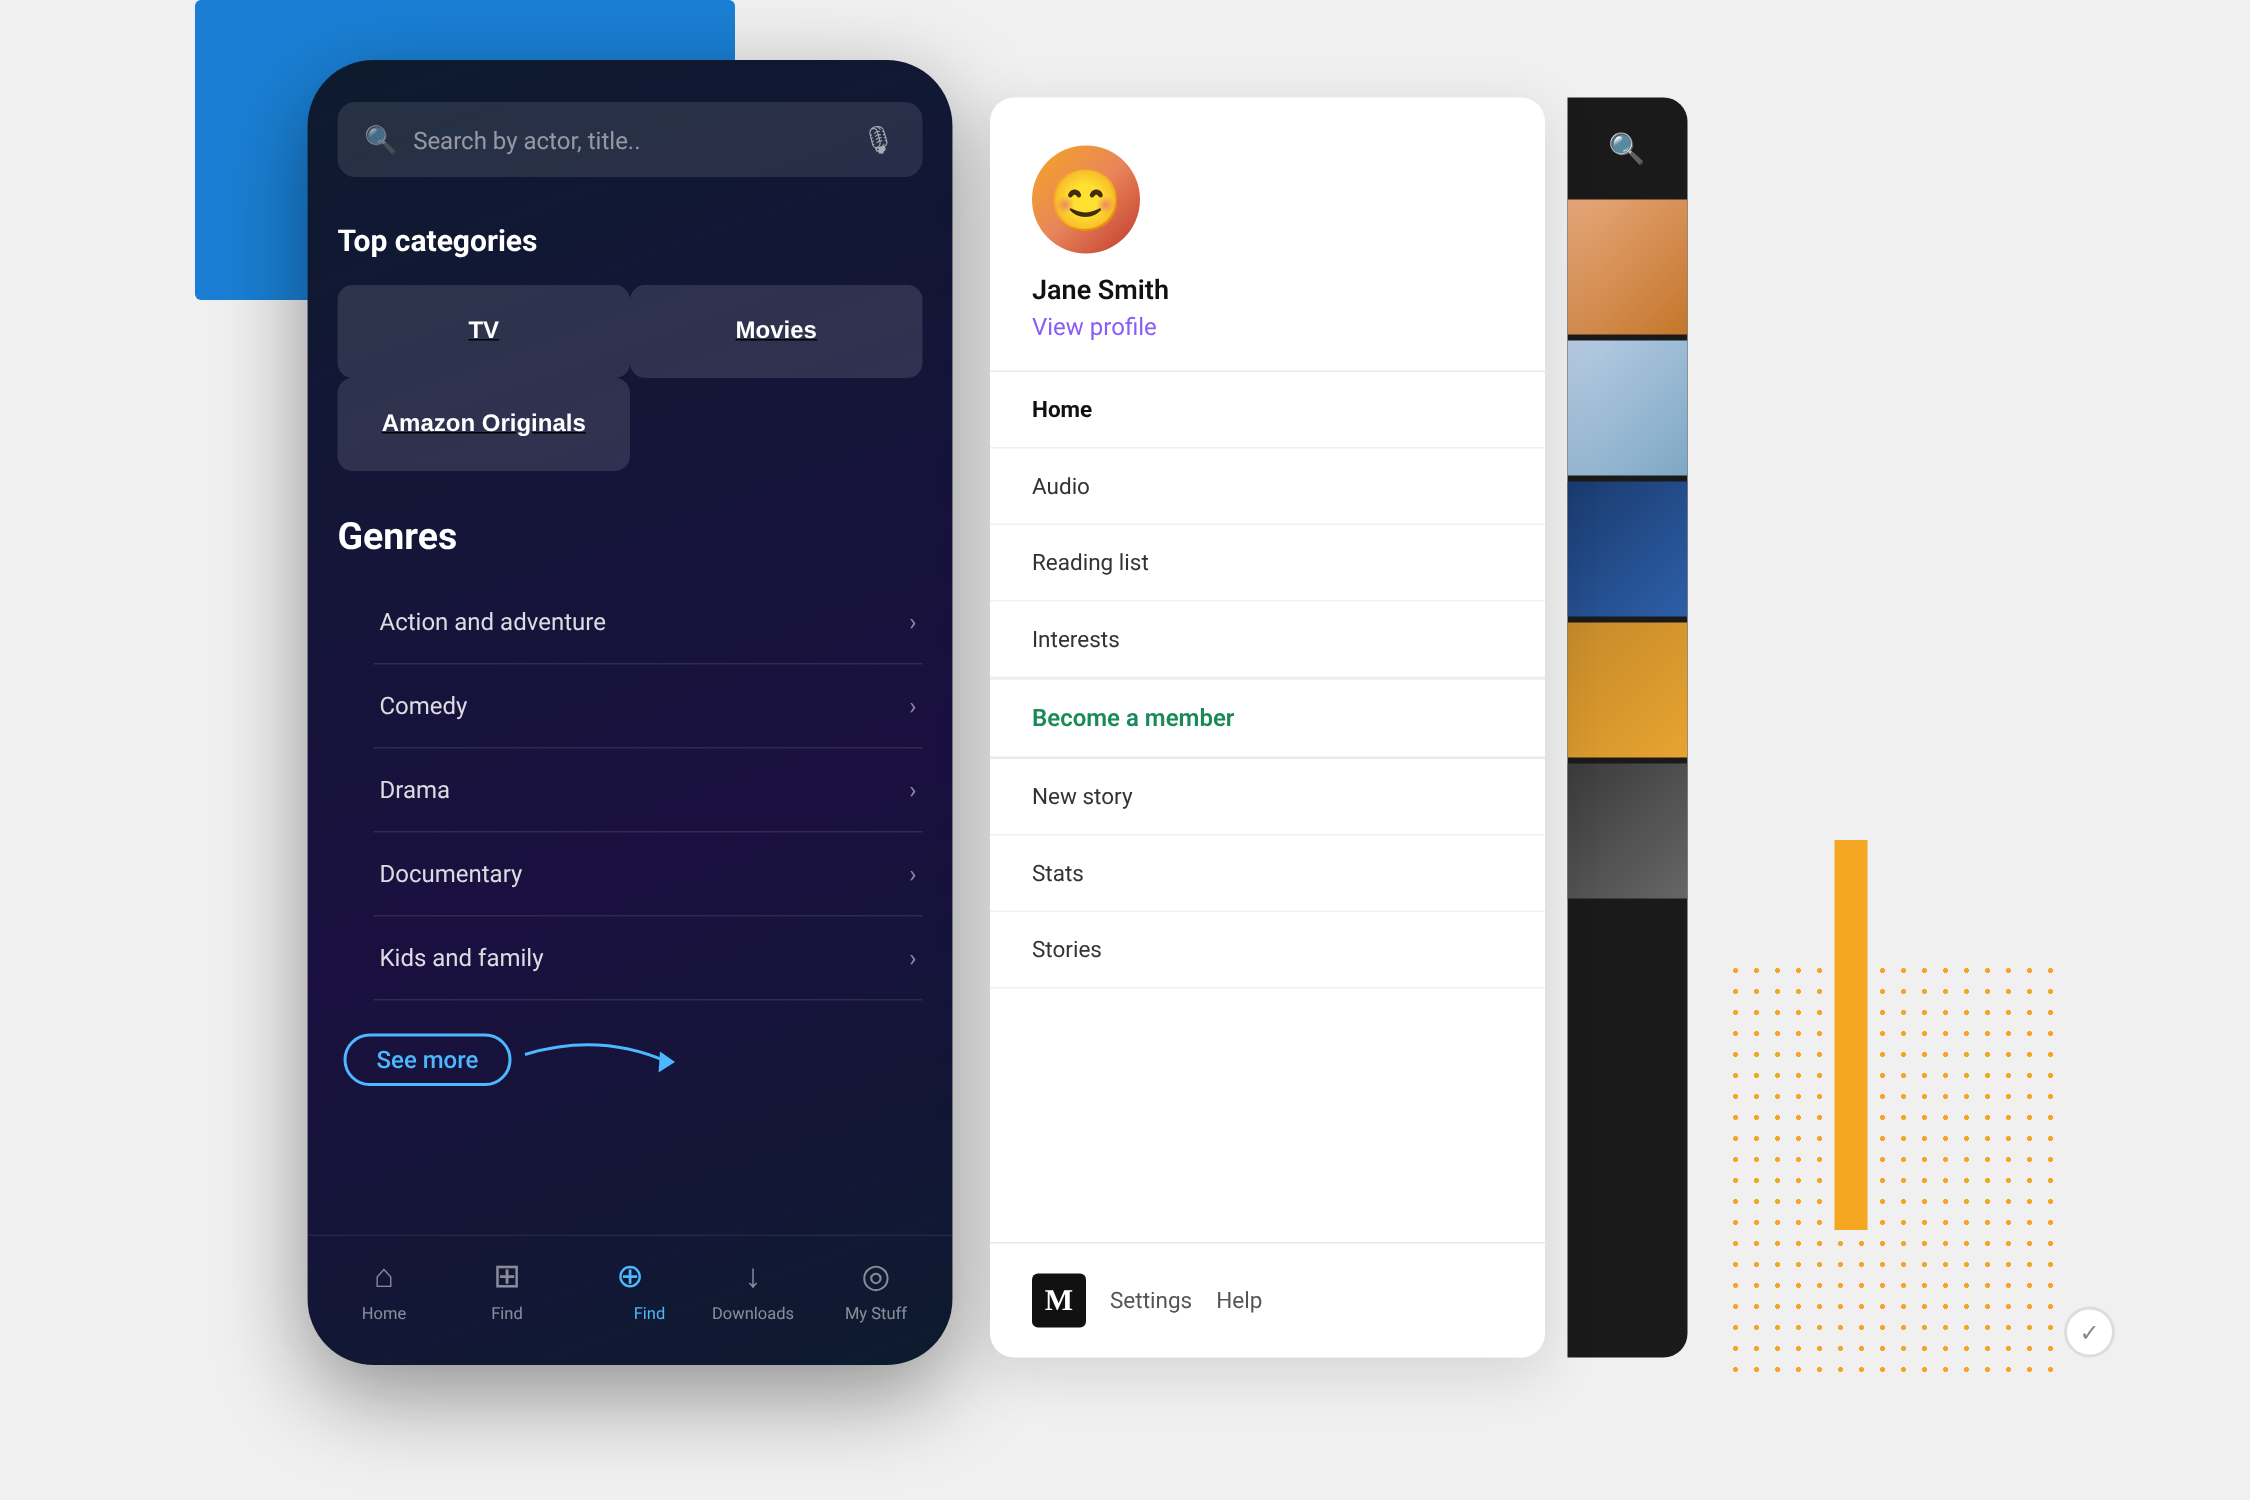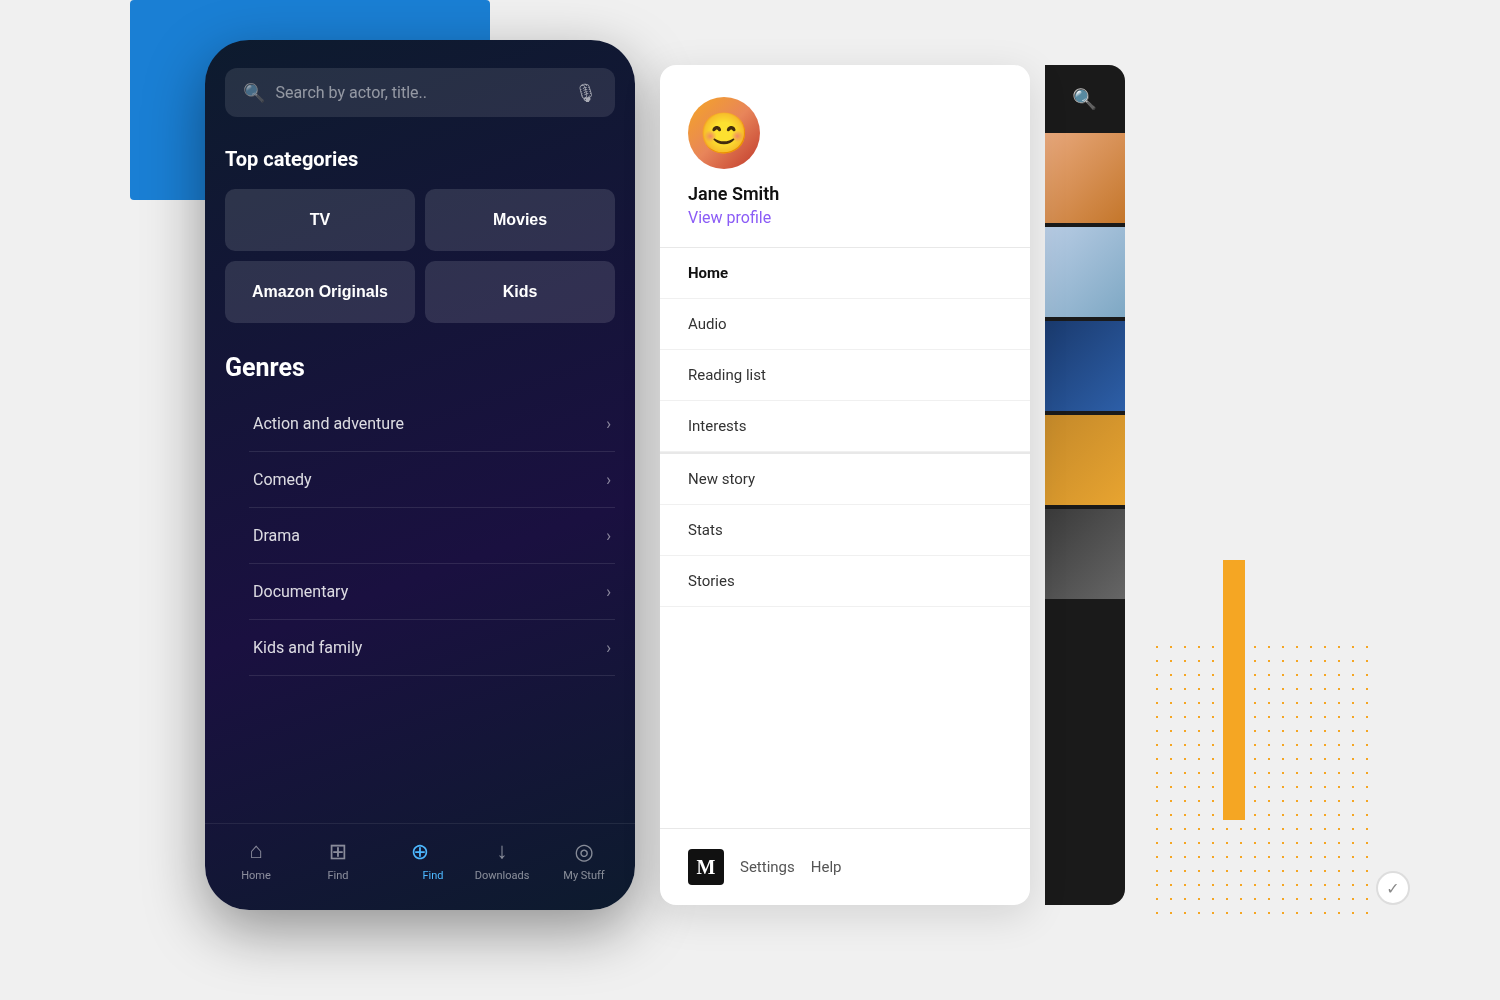--- a/index.html
+++ b/index.html
@@ -99,22 +99,22 @@
     .section-title {
       color: white;
       font-size: 20px;
       font-weight: 700;
       margin-bottom: 18px;
     }
 
     .categories-grid {
       display: grid;
       grid-template-columns: 1fr 1fr;
-      gap: 10px;
       margin-bottom: 30px;
+      text-decoration: underline;
     }
 
     .category-btn {
       background: rgba(255,255,255,0.12);
       border: none;
       border-radius: 10px;
       padding: 22px 10px;
       color: white;
       font-size: 16px;
       font-weight: 600;
@@ -398,21 +398,20 @@
       <span class="search-icon-left">🔍</span>
       <span class="search-placeholder">Search by actor, title..</span>
       <span class="mic-icon">🎙</span>
     </div>
 
     <div class="section-title">Top categories</div>
     <div class="categories-grid">
       <button class="category-btn">TV</button>
       <button class="category-btn">Movies</button>
       <button class="category-btn">Amazon Originals</button>
-      <button class="category-btn">Kids</button>
     </div>
 
     <div class="genres-title">Genres</div>
 
     <div class="genre-item">
       <span class="genre-label">Action and adventure</span>
       <span class="genre-chevron">›</span>
     </div>
     <div class="genre-item">
       <span class="genre-label">Comedy</span>
@@ -424,20 +423,28 @@
     </div>
     <div class="genre-item">
       <span class="genre-label">Documentary</span>
       <span class="genre-chevron">›</span>
     </div>
     <div class="genre-item">
       <span class="genre-label">Kids and family</span>
       <span class="genre-chevron">›</span>
     </div>
 
+    <div class="see-more-container">
+      <span class="see-more-btn">See more</span>
+      
+      <svg class="arrow-svg" width="110" height="40" viewBox="0 0 110 40">
+        <path d="M5 20 Q55 5 100 25" stroke="#4db8ff" stroke-width="2" fill="none"></path>
+        <polygon points="95,18 105,25 94,32" fill="#4db8ff"></polygon>
+      </svg>
+    </div>
   </div>
 
   <div class="bottom-nav">
     <div class="nav-item">
       <span class="nav-icon">⌂</span>
       <span class="nav-label">Home</span>
     </div>
     <div class="nav-item">
       <span class="nav-icon">⊞</span>
       <span class="nav-label">Find</span>
@@ -471,20 +478,23 @@
 
   <ul class="menu-list">
     <li class="menu-item active">Home</li>
     <li class="menu-item">Audio</li>
     <li class="menu-item">Reading list</li>
     <li class="menu-item">Interests</li>
   </ul>
 
   <div class="divider"></div>
 
+  <ul class="menu-list">
+    <li class="menu-item become-member">Become a member</li>
+  </ul>
 
   <div class="divider"></div>
 
   <ul class="menu-list">
     <li class="menu-item">New story</li>
     <li class="menu-item">Stats</li>
     <li class="menu-item">Stories</li>
   </ul>
 
   <div class="bottom-section">

